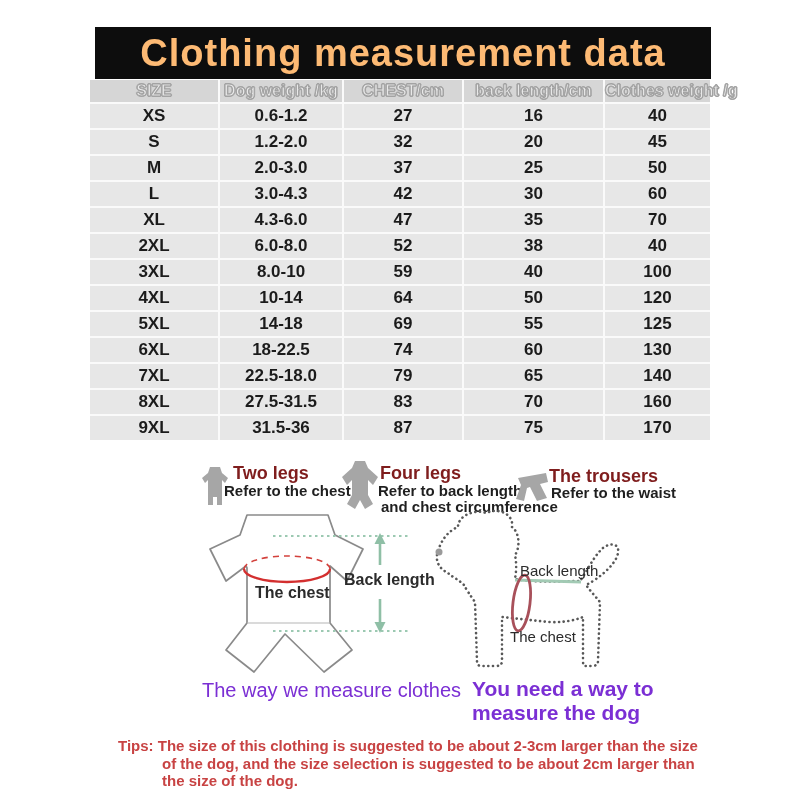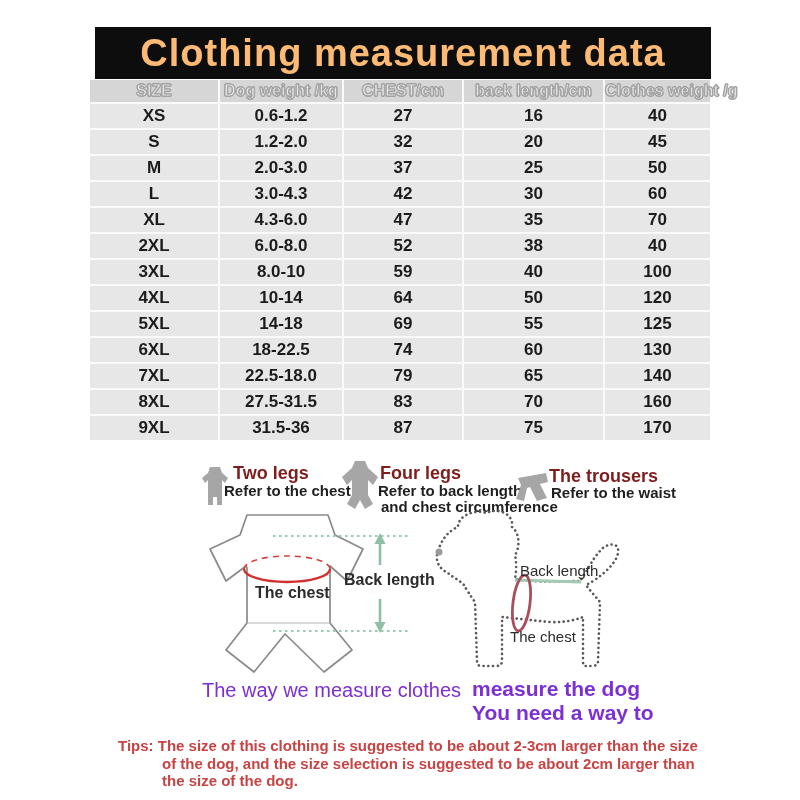--- a/index.html
+++ b/index.html
@@ -215,21 +215,21 @@
   <path d="M9,52 C12,38 20,28 30,24 C30,12 48,6 58,10 C72,4 86,12 84,24 C92,30 92,45 87,52 C89,62 88,70 87,76 C110,80 140,78 152,78 C158,70 165,55 172,48 C178,40 192,38 190,50 C188,62 170,76 158,82 C164,90 168,94 172,99 L170,158 Q170,163 164,163 L157,163 Q155,163 155,158 L155,114 Q140,120 120,119 L74,114 L74,158 Q74,163 68,163 L53,163 Q49,163 49,158 L47,99 C42,92 38,86 36,82 C30,76 24,74 20,70 C12,66 8,60 9,52 Z" fill="none" stroke="#585858" stroke-width="2.6" stroke-dasharray="0.1 4.6" stroke-linecap="round"></path>
   <circle cx="11" cy="49" r="3.5" fill="#9a9a9a"></circle>
   <path d="M87,77 L153,79" stroke="#a2cab4" stroke-width="3" fill="none"></path>
   <ellipse cx="93.5" cy="100" rx="8.5" ry="28" transform="rotate(7 93.5 100)" fill="none" stroke="#a8505a" stroke-width="2.8"></ellipse>
 </svg>
 <div class="abs diagram-label-sm" style="left:520px;top:562px">Back length</div>
 <div class="abs diagram-label-sm" style="left:510px;top:628px">The chest</div>
 
 <div class="abs caption-left">The way we measure clothes</div>
 <div class="abs caption-right">
+  <div>You need a way to</div>
   <div>measure the dog</div>
-  <div>You need a way to</div>
 </div>
 
 <div class="tips">
   <div>Tips: The size of this clothing is suggested to be about 2-3cm larger than the size</div>
   <div class="cont">of the dog, and the size selection is suggested to be about 2cm larger than</div>
   <div class="cont">the size of the dog.</div>
 </div>
 
 </body></html>

